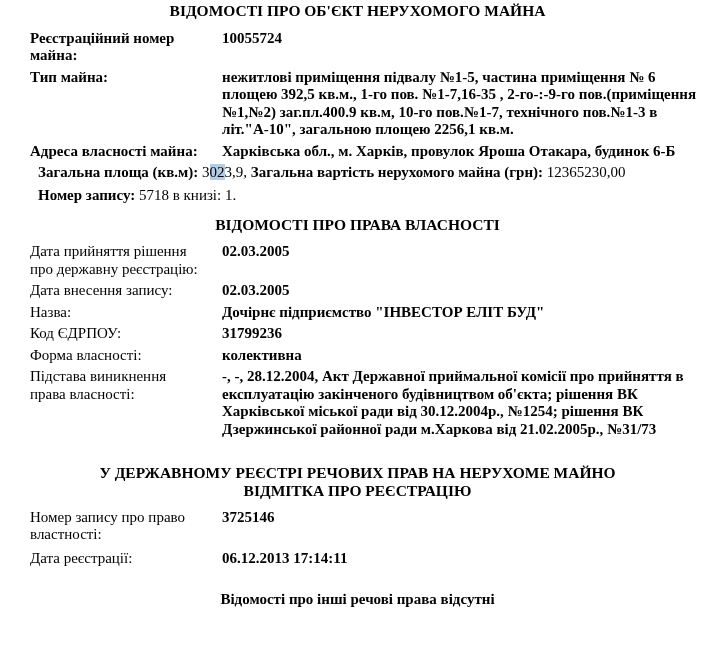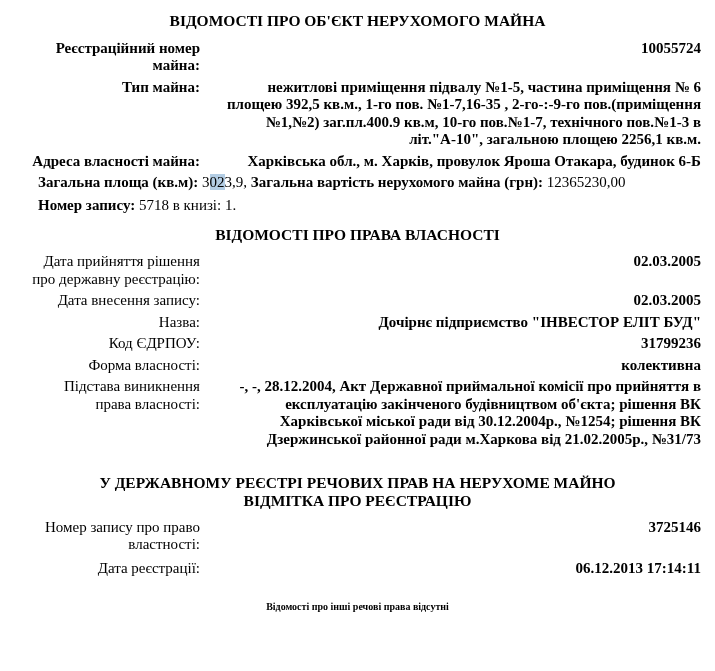--- a/index.html
+++ b/index.html
@@ -4,36 +4,35 @@
 <style>
   * { margin: 0; padding: 0; box-sizing: border-box; }
   html, body {
     width: 715px; height: 671px;
     background: #ffffff;
     overflow: hidden;
     font-family: "Liberation Serif", "DejaVu Serif", serif;
     font-size: 15px;
     color: #000000;
   }
-  .doc { padding-top: 12px; width: 715px; }
+  .doc { padding-top: 2px; width: 715px; }
   .sec-title {
     font-size: 15.5px;
     font-weight: bold;
     text-align: center;
     line-height: 1.15;
   }
   .sec-title.first { margin: 0 0 10px 0; }
   .sec-title.ownership { margin: 12px 0 9px 0; }
   .sec-title.registry { margin: 26px 0 9px 0; }
   .row {
     display: flex;
     padding-left: 30px;
     margin-bottom: 4px;
     line-height: 17.5px;
-    text-align: right;
   }
   .row .label {
     width: 170px;
     flex: 0 0 170px;
     margin-right: 22px;
   }
   .row .value {
     flex: 1 1 auto;
     padding-right: 14px;
     font-weight: bold;
@@ -44,21 +43,21 @@
     margin-bottom: 5px;
     line-height: 17.5px;
     white-space: nowrap;
     margin-left: 8px;
   }
   .sel {  }
   .footer-note {
     margin-top: 24px;
     text-align: center;
     font-weight: bold;
-    font-size: 10px;
+    font-size: 15px;
   }
 </style>
 </head>
 <body>
 
 <div class="doc">
 
   <h1 class="sec-title first" data-bind="object_info.title">ВІДОМОСТІ ПРО ОБ'ЄКТ НЕРУХОМОГО МАЙНА</h1>
 
   <div class="row">

